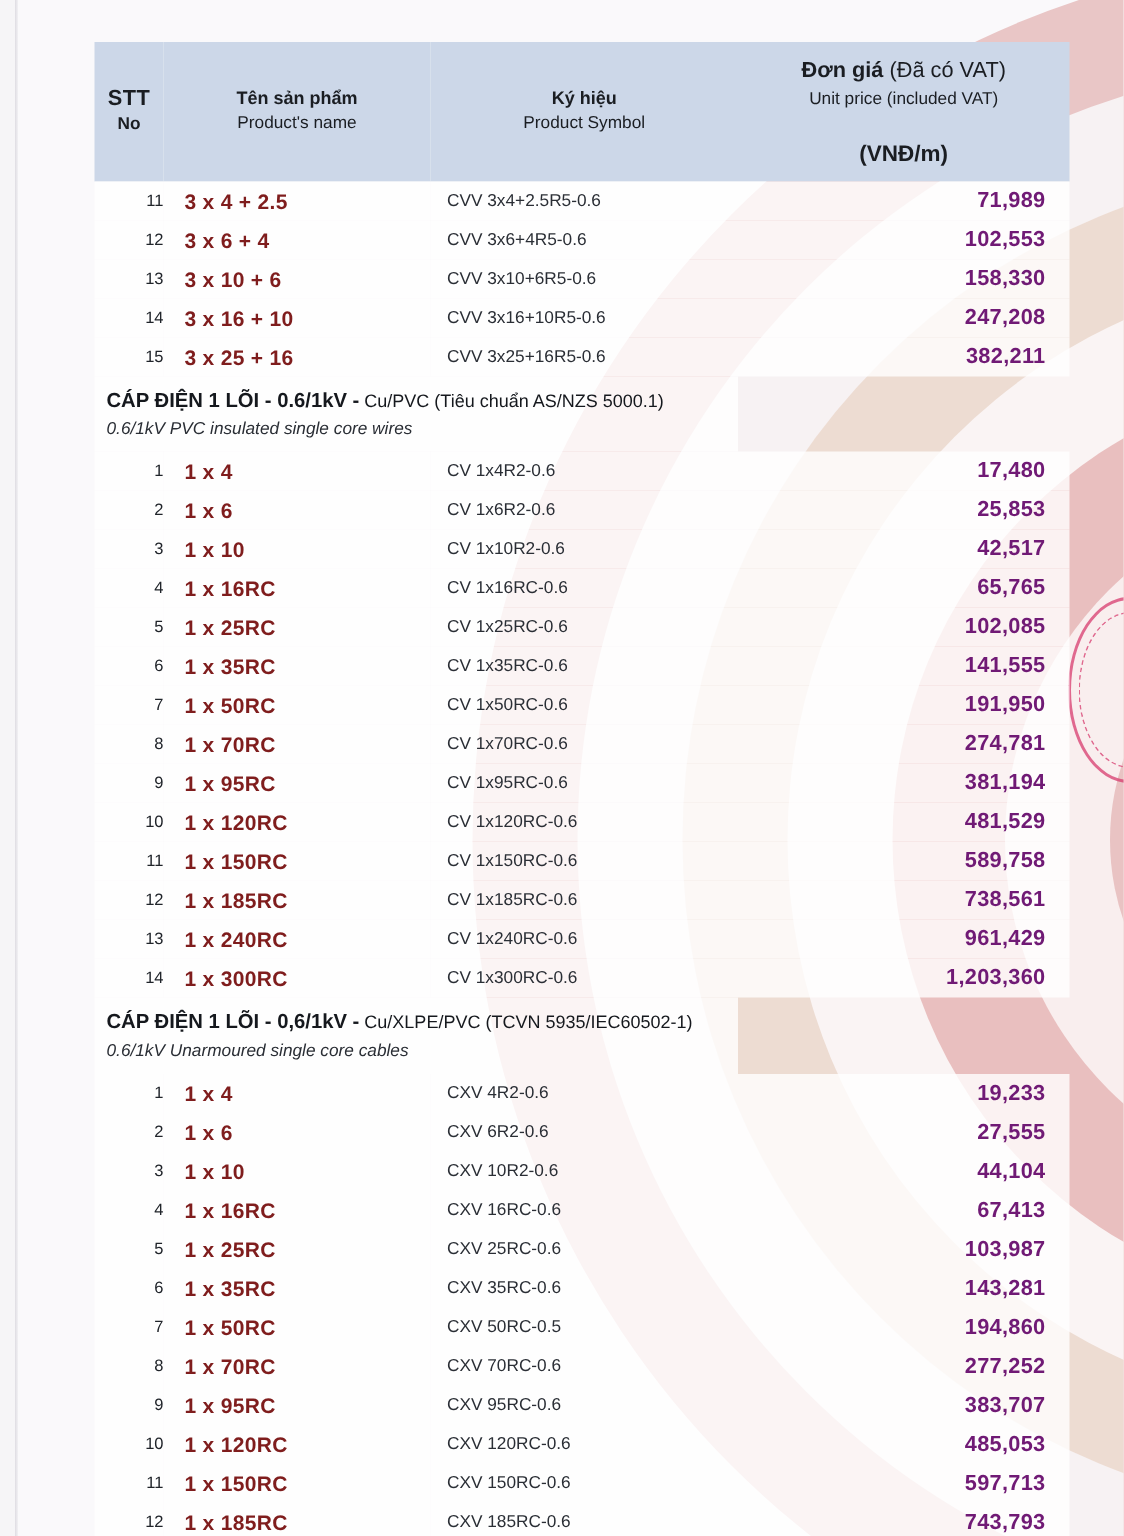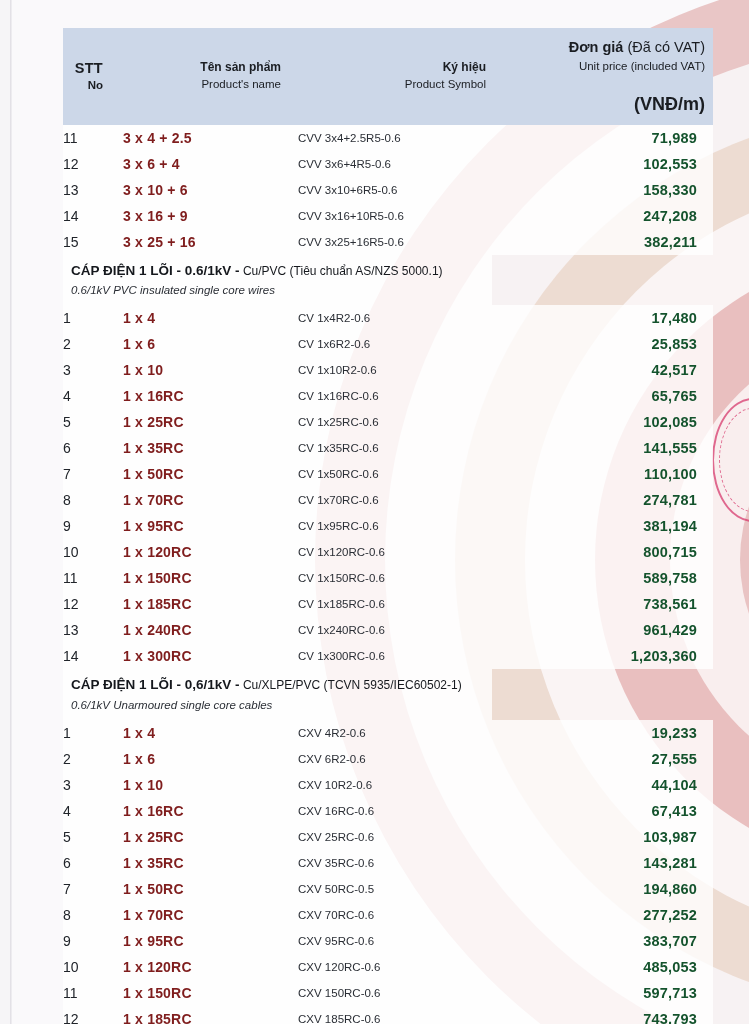--- a/index.html
+++ b/index.html
@@ -86,21 +86,21 @@
     border: 1.6px solid #3a3f४4;
     border-color: #3b3f46;
     padding: 0;
     vertical-align: middle;
     background: rgba(255,255,255,0.80);
   }
 
   
   thead th {
     background: #ccd7e8;
-    text-align: right;
+    text-align: center;
     color: #1a1d22;
   }
   .h-stt-main {
     font-size: 14.5px; font-weight: bold; letter-spacing: .3px;
     display: block; line-height: 1.25;
   }
   .h-stt-sub {
     font-size: 11.5px; font-weight: bold; display: block; line-height: 1.4;
   }
   .h-main {
@@ -108,47 +108,47 @@
   }
   .h-sub {
     font-size: 11.5px; font-weight: normal; display: block; line-height: 1.5;
   }
   .th-pad { padding: 20px 6px; }
   .h-price-top { padding: 10px 8px 9px; }
   .h-price-main { font-size: 14.5px; display: block; line-height: 1.35; }
   .h-price-main b { font-weight: bold; }
   .h-price-main span.reg { font-weight: normal; }
   .h-price-sub { font-size: 11.5px; font-weight: normal; display: block; line-height: 1.5; }
-  .h-unit { padding: 10px 8px; font-size: 18px; font-weight: bold; }
+  .h-unit { padding: 10px 8px; font-size: 15px; font-weight: bold; }
 
   
   tbody td { height: 26px; }
   .td-stt {
-    text-align: left;
-    font-size: 14px;
+    text-align: right;
+    font-size: 11px;
     color: #20242a;
   }
   .td-name {
     padding-left: 14px;
     font-size: 14px;
     font-weight: bold;
     color: #7f1d1d;
     letter-spacing: .2px;
   }
   .td-sym {
     padding-left: 11px;
     font-size: 11.5px;
     color: #2a2e35;
   }
   .td-price {
     text-align: right;
     padding-right: 16px;
     font-size: 14.5px;
     font-weight: bold;
-    color: #14532d;
+    color: #701a75;
     letter-spacing: .2px;
   }
 
   
   .sec-cell { padding: 7px 0 6px 8px; }
   .sec-title {
     font-size: 13.5px; font-weight: bold; color: #15181d;
     line-height: 1.35; white-space: nowrap;
   }
   .sec-title .norm { font-weight: normal; font-size: 12px; margin-top: 11px; }
@@ -221,21 +221,21 @@
             <td class="td-price">102,553</td>
           </tr>
           <tr>
             <td class="td-stt">13</td>
             <td class="td-name">3 x 10 + 6</td>
             <td class="td-sym">CVV 3x10+6R5-0.6</td>
             <td class="td-price">158,330</td>
           </tr>
           <tr>
             <td class="td-stt">14</td>
-            <td class="td-name">3 x 16 + 9</td>
+            <td class="td-name">3 x 16 + 10</td>
             <td class="td-sym">CVV 3x16+10R5-0.6</td>
             <td class="td-price">247,208</td>
           </tr>
           <tr>
             <td class="td-stt">15</td>
             <td class="td-name">3 x 25 + 16</td>
             <td class="td-sym">CVV 3x25+16R5-0.6</td>
             <td class="td-price">382,211</td>
           </tr>
           <tr>
@@ -278,39 +278,39 @@
           <tr>
             <td class="td-stt">6</td>
             <td class="td-name">1 x 35RC</td>
             <td class="td-sym">CV 1x35RC-0.6</td>
             <td class="td-price">141,555</td>
           </tr>
           <tr>
             <td class="td-stt">7</td>
             <td class="td-name">1 x 50RC</td>
             <td class="td-sym">CV 1x50RC-0.6</td>
-            <td class="td-price">110,100</td>
+            <td class="td-price">191,950</td>
           </tr>
           <tr>
             <td class="td-stt">8</td>
             <td class="td-name">1 x 70RC</td>
             <td class="td-sym">CV 1x70RC-0.6</td>
             <td class="td-price">274,781</td>
           </tr>
           <tr>
             <td class="td-stt">9</td>
             <td class="td-name">1 x 95RC</td>
             <td class="td-sym">CV 1x95RC-0.6</td>
             <td class="td-price">381,194</td>
           </tr>
           <tr>
             <td class="td-stt">10</td>
             <td class="td-name">1 x 120RC</td>
             <td class="td-sym">CV 1x120RC-0.6</td>
-            <td class="td-price">800,715</td>
+            <td class="td-price">481,529</td>
           </tr>
           <tr>
             <td class="td-stt">11</td>
             <td class="td-name">1 x 150RC</td>
             <td class="td-sym">CV 1x150RC-0.6</td>
             <td class="td-price">589,758</td>
           </tr>
           <tr>
             <td class="td-stt">12</td>
             <td class="td-name">1 x 185RC</td>

